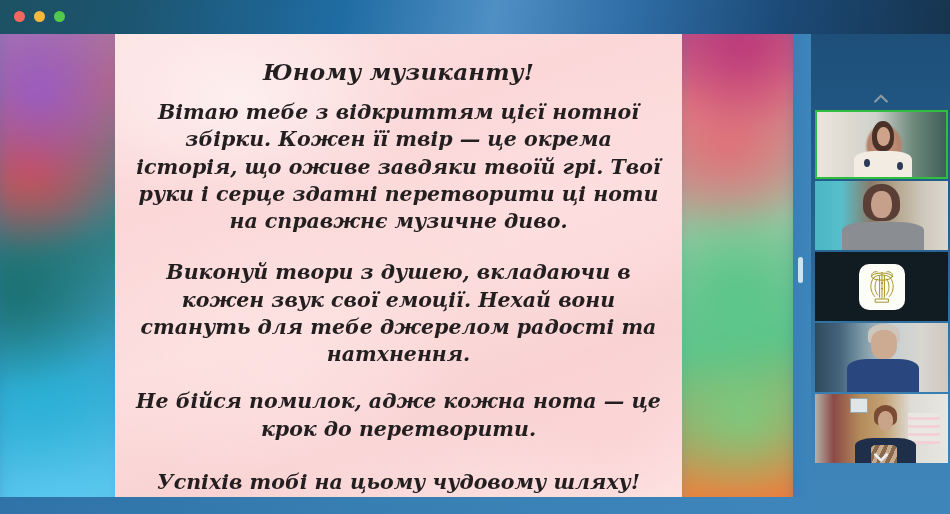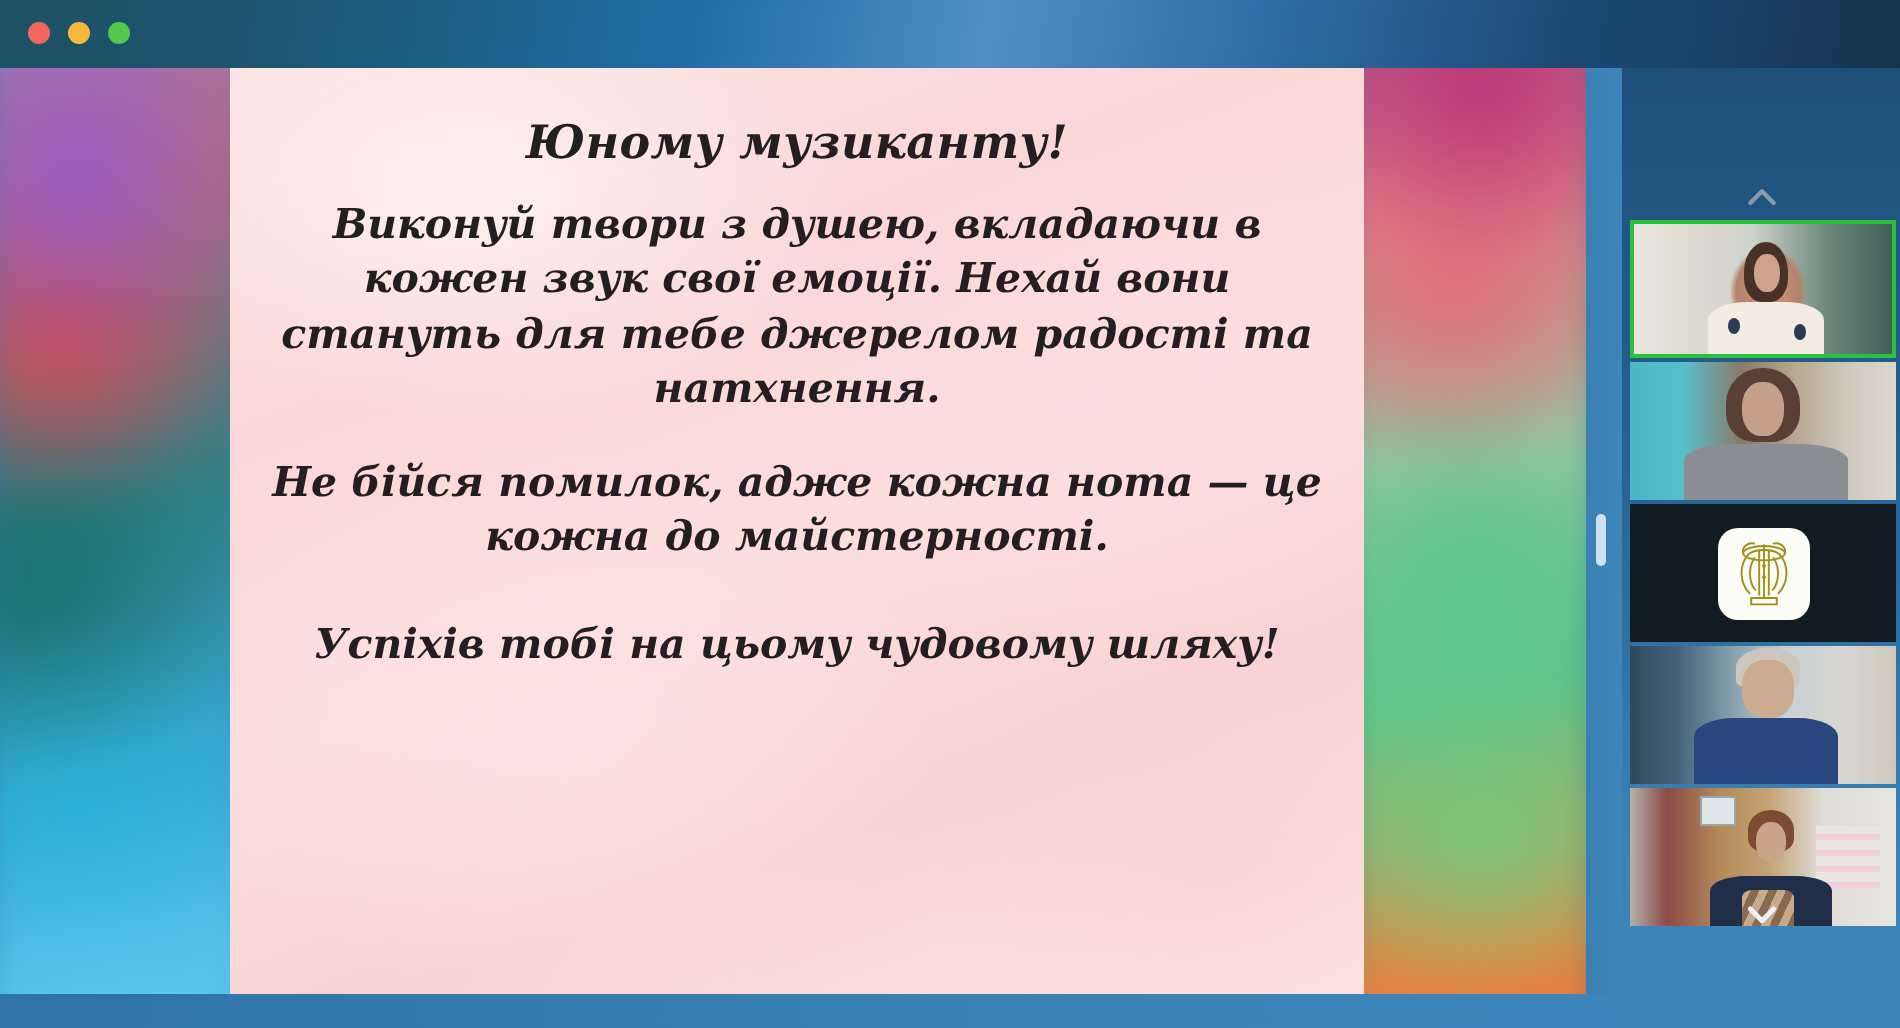--- a/index.html
+++ b/index.html
@@ -140,21 +140,21 @@
     font-family: "DejaVu Serif", serif;
     font-style: italic;
     font-weight: 700;
     font-size: 20.5px;
     line-height: 1.33;
     color: #231f20;
     text-align: center;
     letter-spacing: 0px;
     width: 100%;
   }
-  .p-gap-lg { }
+  .p-gap-lg { margin-top: 24px; }
   .p-gap-md { margin-top: 20px; }
   .p-gap-sm { margin-top: 26px; }
 
   
   .divider {
     position: absolute;
     top: 0; left: 793px;
     width: 18px; height: 463px;
     background: linear-gradient(90deg, #3a80b4, #3d85ba);
   }
@@ -391,24 +391,25 @@
 
     <div class="stage">
       <div class="backdrop">
         <div class="backdrop-left"></div>
         <div class="backdrop-right"></div>
       </div>
 
       <div class="slide">
         <div class="slide-title">Юному музиканту!</div>
 
+        <div class="slide-para">Вітаю тебе з відкриттям цієї нотної збірки. Кожен її твір — це окрема історія, що оживе завдяки твоїй грі. Твої руки і серце здатні перетворити ці ноти на справжнє музичне диво.</div>
 
         <div class="slide-para p-gap-lg">Виконуй твори з душею, вкладаючи в кожен звук свої емоції. Нехай вони стануть для тебе джерелом радості та натхнення.</div>
 
-        <div class="slide-para p-gap-md">Не бійся помилок, адже кожна нота — це кожна до майстерності.</div>
+        <div class="slide-para p-gap-md">Не бійся помилок, адже кожна нота — це крок до перетворити.</div>
 
         <div class="slide-para p-gap-sm">Успіхів тобі на цьому чудовому шляху!</div>
       </div>
     </div>
 
     <div class="divider"></div>
     <div class="drag-handle"></div>
 
     <div class="filmstrip">
 

